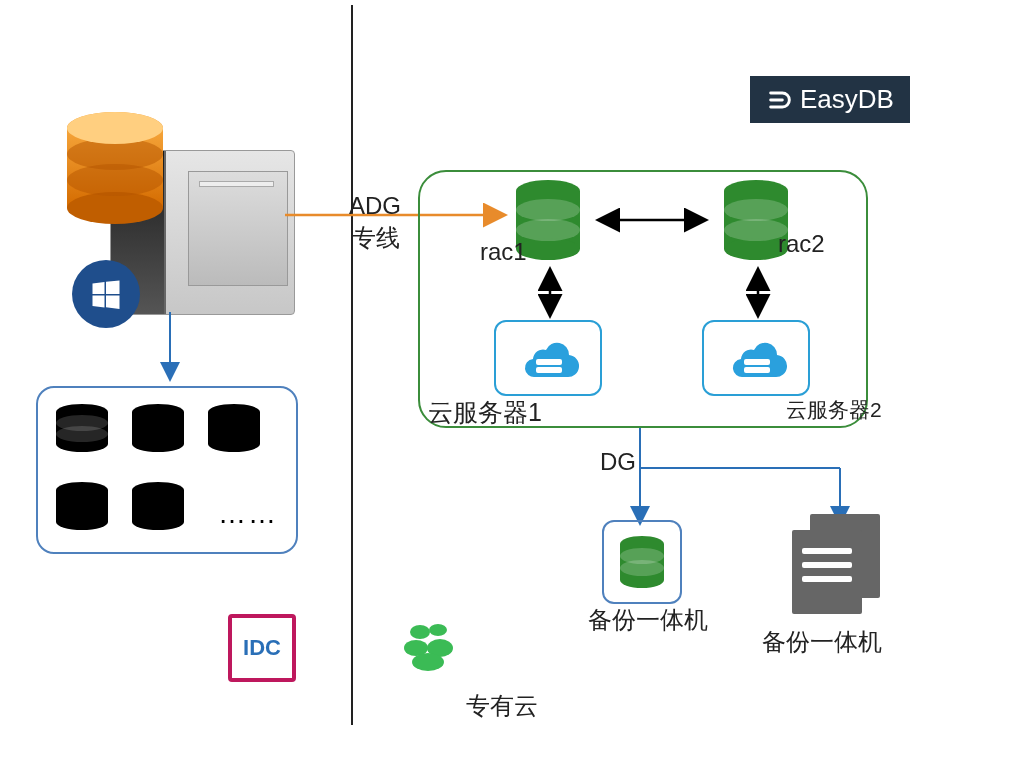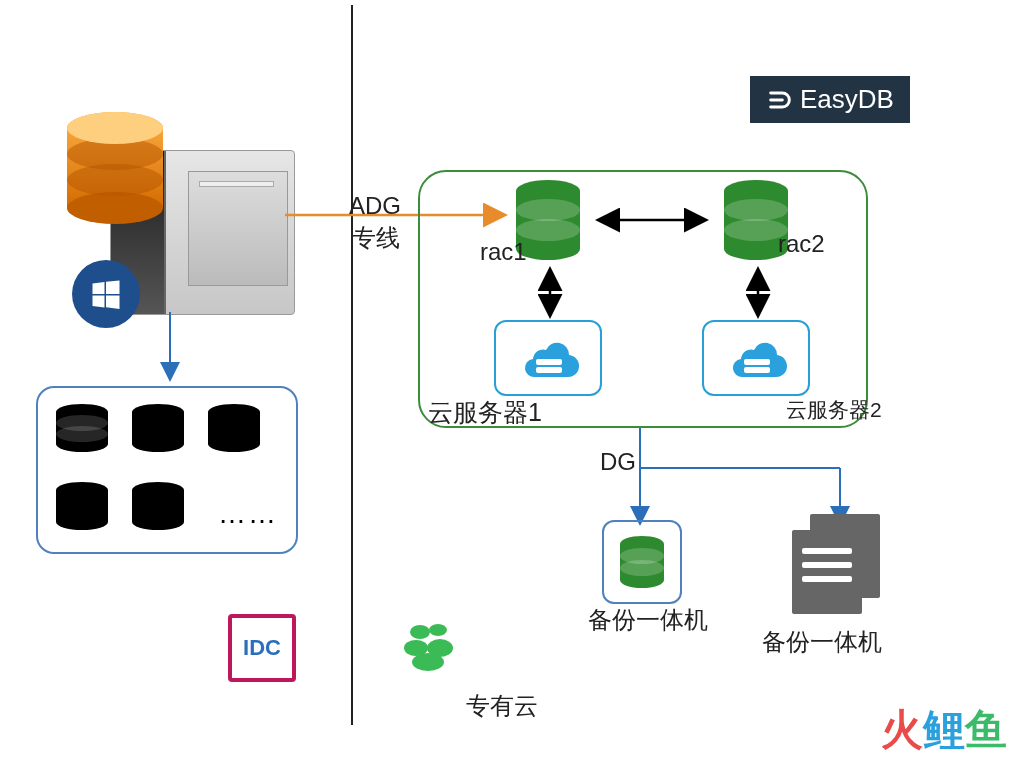--- a/index.html
+++ b/index.html
@@ -252,17 +252,14 @@
       <ellipse cx="20" cy="14" rx="10" ry="7"></ellipse>
       <ellipse cx="38" cy="12" rx="9" ry="6"></ellipse>
       <ellipse cx="16" cy="30" rx="12" ry="8"></ellipse>
       <ellipse cx="40" cy="30" rx="13" ry="9"></ellipse>
       <ellipse cx="28" cy="44" rx="16" ry="9"></ellipse>
     </g>
   </svg>
 </div>
 <div class="abs label" style="left:466px; top:646px;margin-top:44px;">专有云</div>
 
-<div class="abs watermark" style="right:6px; bottom:2px;">
-  <span class="r">火</span><span class="b">鲤</span><span class="g">鱼</span>
-</div>
 
 </div>
 
 </body></html>

